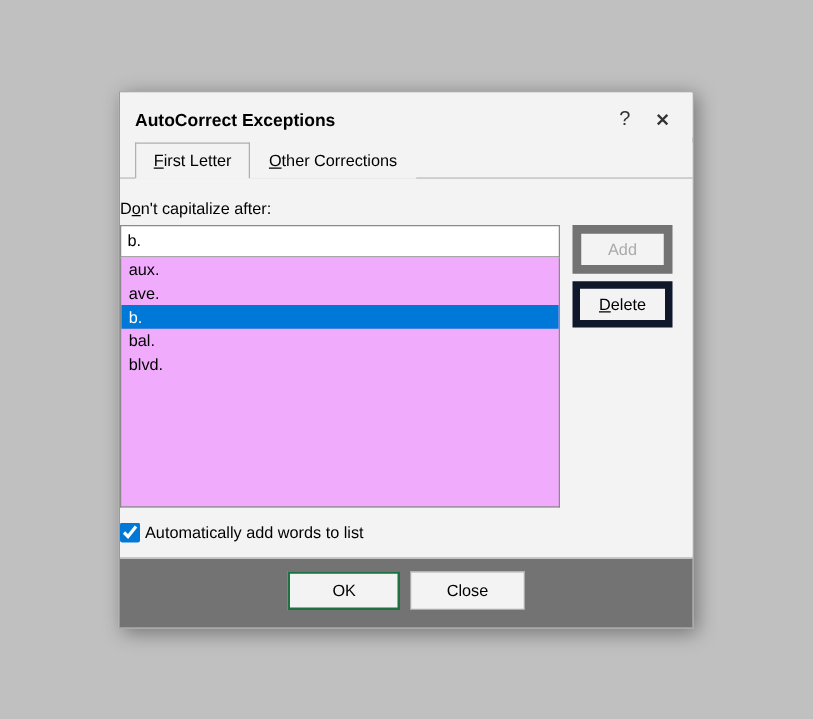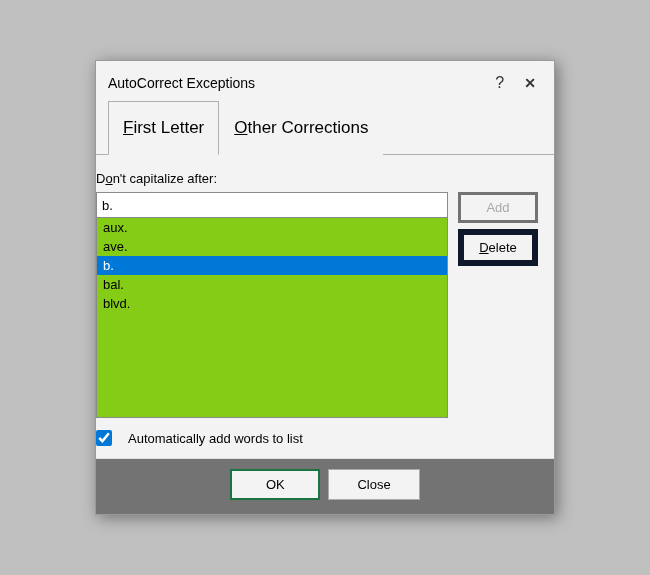--- a/index.html
+++ b/index.html
@@ -33,21 +33,21 @@
       background: #f3f3f3;
       display: flex;
       align-items: center;
       justify-content: space-between;
       padding: 8px 12px 0 12px;
       height: 36px;
     }
 
     .title-bar-title {
       font-size: 14px;
-      font-weight: 400;
+      font-weight: 700;
       color: #000;
     }
 
     .title-bar-controls {
       display: flex;
       align-items: center;
       gap: 8px;
     }
 
     .title-bar-help {
@@ -71,23 +71,23 @@
 
     .tab-bar {
       display: flex;
       border-bottom: 1px solid #b0b0b0;
       padding: 0 12px;
       margin-top: 4px;
       background: #f3f3f3;
     }
 
     .tab {
-      padding: 16px 14px;
-      cursor: pointer;
-      font-size: 17px;
+      padding: 6px 14px;
+      cursor: pointer;
+      font-size: 13px;
       color: #000;
       border: 1px solid transparent;
       border-bottom: none;
       margin-bottom: -1px;
       background: #f3f3f3;
       position: relative;
     }
 
     .tab.active {
       background: #f3f3f3;
@@ -135,21 +135,21 @@
       font-size: 13px;
       background: white;
       outline: none;
       margin-bottom: 0;
       height: 26px;
     }
 
     .list-box-container {
       border: 1px solid #8a8a8a;
       border-top: none;
-      background: #84cc16;
+      background: #f0abfc;
       height: 200px;
       overflow: hidden;
       display: flex;
       position: relative;
     }
 
     .list-box {
       flex: 1;
       overflow-y: scroll;
       list-style: none;
@@ -185,21 +185,21 @@
       gap: 6px;
       padding-top: 0;
       min-width: 80px;
     }
 
     .btn {
       padding: 5px 12px;
       font-size: 13px;
       cursor: pointer;
       background: #f3f3f3;
-      border: 3px solid #737373;
+      border: 7px solid #737373;
       color: #000;
       min-width: 76px;
       text-align: center;
     }
 
     .btn:disabled {
       color: #aaa;
       cursor: default;
     }
 
@@ -208,21 +208,21 @@
       font-weight: 400;
     }
 
     .btn-underline {
       text-decoration: underline;
     }
 
     .checkbox-area {
       display: flex;
       align-items: center;
-      gap: 16px;
+      gap: 4px;
       margin-top: 12px;
     }
 
     .checkbox-input {
       width: 16px;
       height: 16px;
       accent-color: #0078d7;
       cursor: pointer;
     }
 

